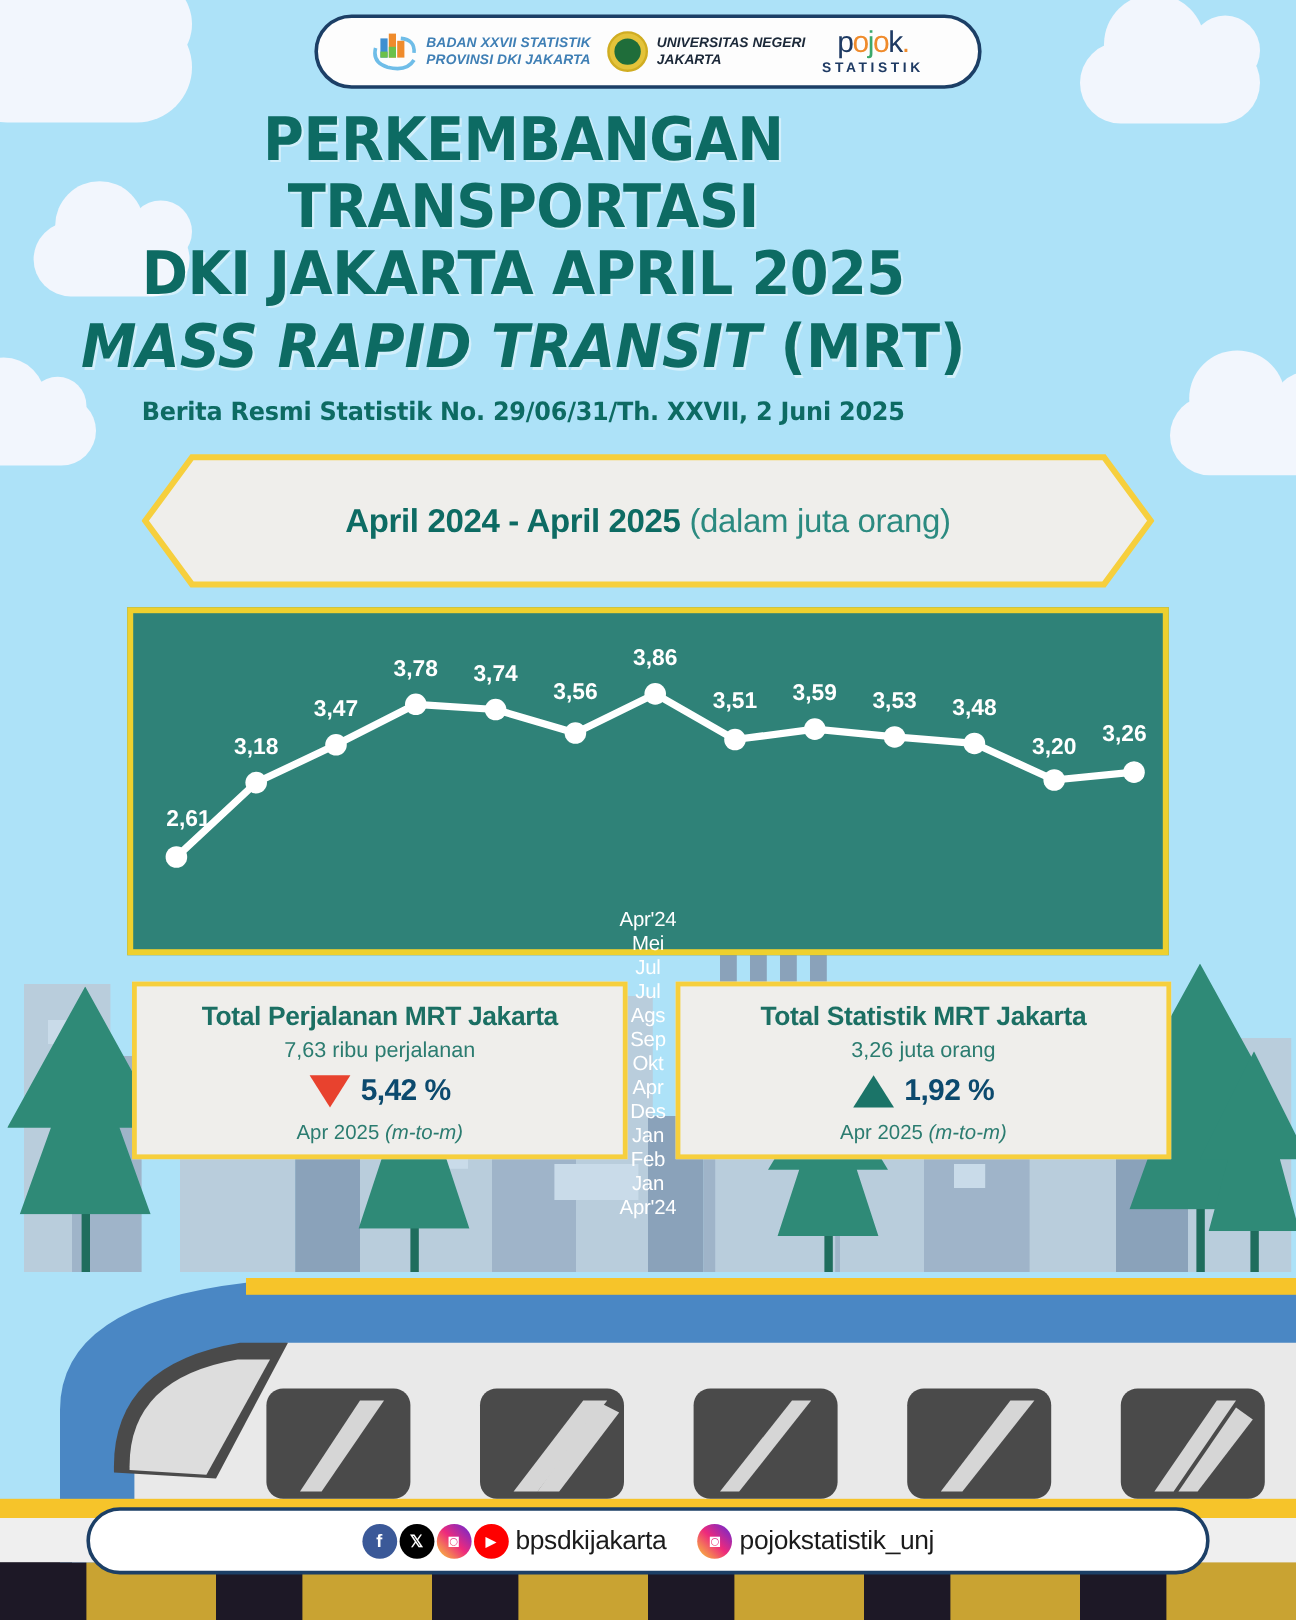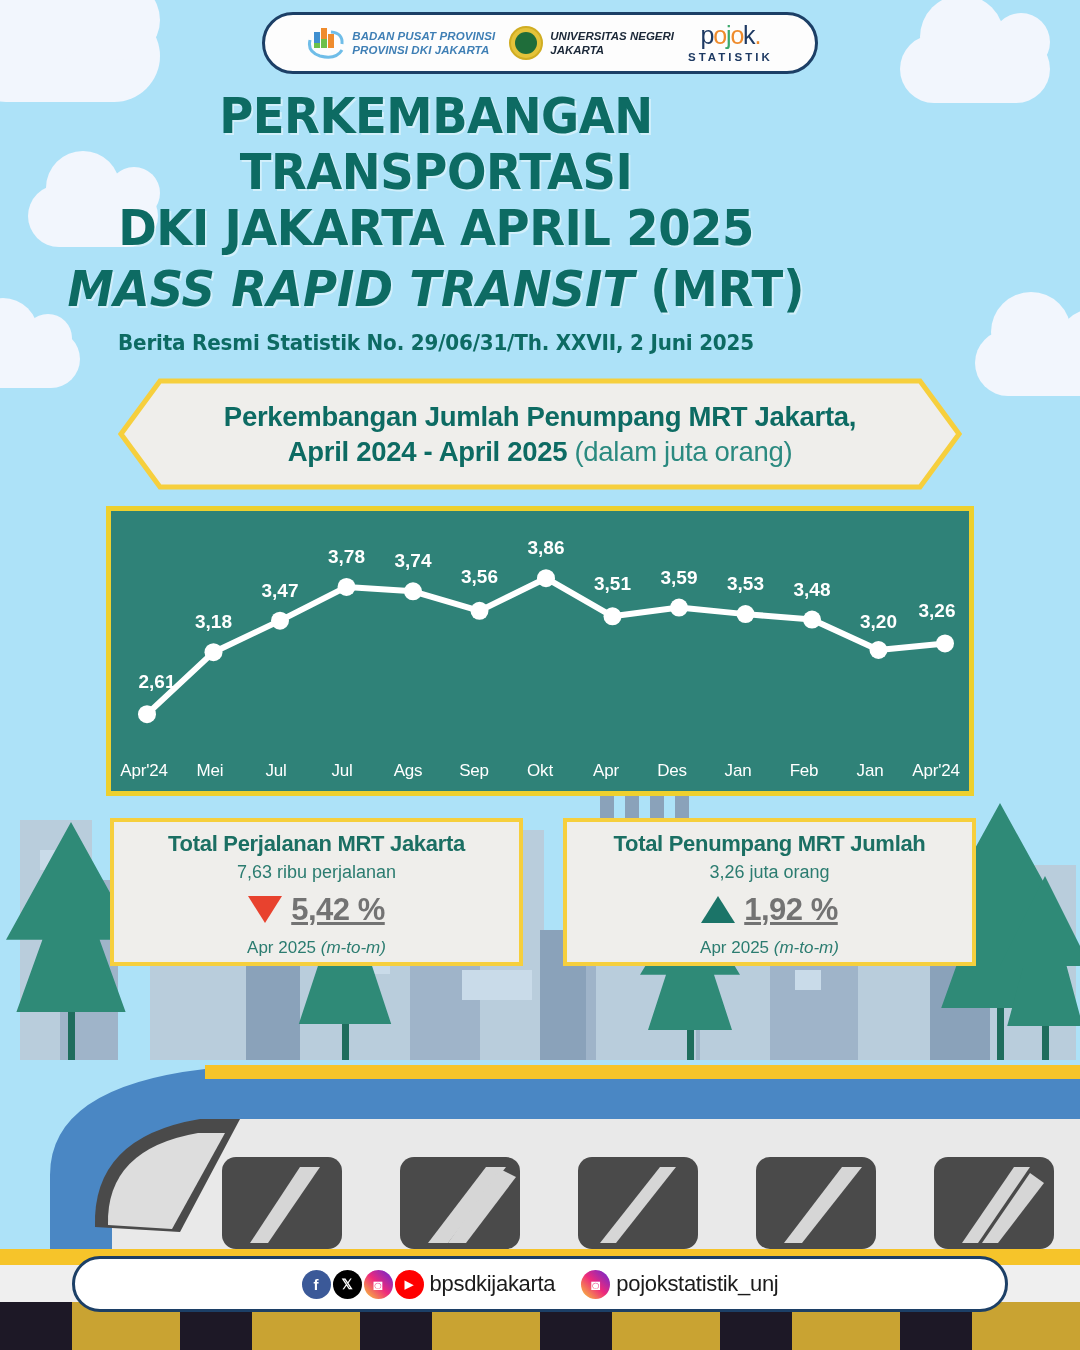--- a/index.html
+++ b/index.html
@@ -100,21 +100,21 @@
   .hexline .light { font-weight: normal; color: #2b8a80; }
 
   
   .chartbox {
     position: absolute; left: 106px; top: 506px; width: 868px; height: 290px;
     background: #2f8278; border: 5px solid #eed02e; z-index: 15;
   }
   .chartbox svg { position: absolute; inset: 0; width: 100%; height: 100%; }
   .xaxis {
     position: absolute; left: 0; right: 0; bottom: 6px; height: 28px;
-    display: flex; align-items: center;
+    display: flex; align-items: center; flex-direction: column;
   }
   .xtick {
     flex: 1; text-align: center; color: #ffffff;
     font-size: 17px; font-weight: 500; letter-spacing: -0.2px;
   }
   .dlabel { fill: #ffffff; font-size: 19px; font-weight: bold; font-family: "Liberation Sans", sans-serif; text-anchor: middle; }
 
   
   .card {
     position: absolute; top: 818px; width: 413px; height: 148px;
@@ -123,21 +123,21 @@
     padding-top: 4px;
   }
   .card.left { left: 110px; }
   .card.right { left: 563px; }
   .card-title { font-size: 22px; font-weight: bold; color: #1b6f63; letter-spacing: -0.3px; }
   .card-sub { font-size: 18px; color: #2b7c70; margin-top: 5px; }
   .card-pct { display: flex; align-items: center; gap: 9px; margin-top: 9px; }
   .tri { width: 0; height: 0; }
   .tri.down { border-left: 17px solid transparent; border-right: 17px solid transparent; border-top: 27px solid #e8422e; }
   .tri.up { border-left: 17px solid transparent; border-right: 17px solid transparent; border-bottom: 27px solid #1b7468; }
-  .card-val { font-size: 31px; font-weight: bold; color: #737373; letter-spacing: -0.5px; text-decoration: underline; }
+  .card-val { font-size: 25px; font-weight: bold; color: #0c4a6e; letter-spacing: -0.5px; }
   .card-foot { font-size: 17px; color: #2b7c70; margin-top: 10px; }
   .card-foot i { font-style: italic; }
 
   
   .train { position: absolute; left: 0; bottom: 48px; width: 1080px; height: 245px; z-index: 12; }
 
   
   .stripes { position: absolute; left: 0; bottom: 0; width: 1080px; height: 74px; background: #1d1826; z-index: 10; }
   .stripes .gold { position: absolute; bottom: 0; width: 108px; height: 74px; background: #c9a332; }
   .footerbar {
@@ -229,21 +229,21 @@
         <path d="M3 14 q-3 12 10 16 q16 4 22-6" fill="none" stroke="#6fbde8" stroke-width="3"></path>
         <path d="M24 6 q12 1 11 12" fill="none" stroke="#6fbde8" stroke-width="3"></path>
         <rect x="7" y="6" width="6" height="16" fill="#3f8fd0"></rect>
         <rect x="14" y="2" width="6" height="20" fill="#ef8b2c"></rect>
         <rect x="14" y="13" width="6" height="9" fill="#6cc04a"></rect>
         <rect x="21" y="8" width="6" height="14" fill="#ef8b2c"></rect>
         <rect x="7" y="17" width="6" height="5" fill="#6cc04a"></rect>
       </svg>
     </div>
     <div class="bps-text">
-      <div>BADAN PUSAT PROVINSI</div>
+      <div>BADAN XXVII STATISTIK</div>
       <div>PROVINSI DKI JAKARTA</div>
     </div>
   </div>
 
   <div class="unj-logo">
     <div class="unj-seal"></div>
     <div class="unj-text">
       <div>UNIVERSITAS NEGERI</div>
       <div>JAKARTA</div>
     </div>
@@ -260,21 +260,20 @@
   <div class="t-main">DKI JAKARTA APRIL 2025</div>
   <div class="t-italic"><i>MASS RAPID TRANSIT</i><span> (MRT)</span></div>
   <div class="t-sub">Berita Resmi Statistik No. 29/06/31/Th. XXVII, 2 Juni 2025</div>
 </div>
 
 <div class="hexwrap">
   <svg viewBox="0 0 844 112" preserveAspectRatio="none">
     <polygon points="42,3 802,3 841,56 802,109 42,109 3,56" fill="#efeeeb" stroke="#f6cf3d" stroke-width="5"></polygon>
   </svg>
   <div class="hextext">
-    <div class="hexline">Perkembangan Jumlah Penumpang MRT Jakarta,</div>
     <div class="hexline"><span>April 2024 - April 2025</span><span class="light"> (dalam juta orang)</span></div>
   </div>
 </div>
 
 <div class="chartbox">
   <svg id="chart-svg" viewBox="0 0 858 280" preserveAspectRatio="none">
       <polyline points="36,203.1625 102.5,141.17499999999995 169,109.63749999999996 235.5,75.92500000000001 302,80.27499999999998 368.5,99.85 435,67.22500000000001 501.50000000000006,105.28750000000002 568,96.5875 634.5,103.11250000000001 701,108.54999999999998 767.5,139 834,132.47500000000002" fill="none" stroke="#ffffff" stroke-width="6" stroke-linecap="round" stroke-linejoin="round"></polyline>
       <circle cx="36" cy="203.1625" r="9" fill="#ffffff"></circle>
       <text class="dlabel" x="46" y="177.1625">2,61</text>
       <circle cx="102.5" cy="141.17499999999995" r="9" fill="#ffffff"></circle>
@@ -323,21 +322,21 @@
   <div class="card-title">Total Perjalanan MRT Jakarta</div>
   <div class="card-sub">7,63 ribu perjalanan</div>
   <div class="card-pct">
     <span class="tri down"></span>
     <span class="card-val">5,42 %</span>
   </div>
   <div class="card-foot"><span>Apr 2025 </span><i>(m-to-m)</i></div>
 </div>
 
 <div class="card right">
-  <div class="card-title">Total Penumpang MRT Jumlah</div>
+  <div class="card-title">Total Statistik MRT Jakarta</div>
   <div class="card-sub">3,26 juta orang</div>
   <div class="card-pct">
     <span class="tri up"></span>
     <span class="card-val">1,92 %</span>
   </div>
   <div class="card-foot"><span>Apr 2025 </span><i>(m-to-m)</i></div>
 </div>
 
 <div class="train">
   <svg viewBox="0 0 1080 245" preserveAspectRatio="none" width="1080" height="245">

